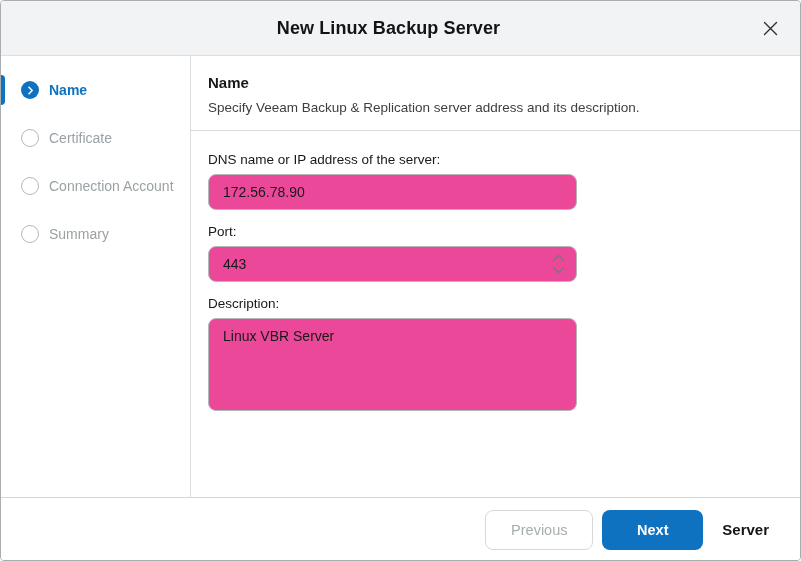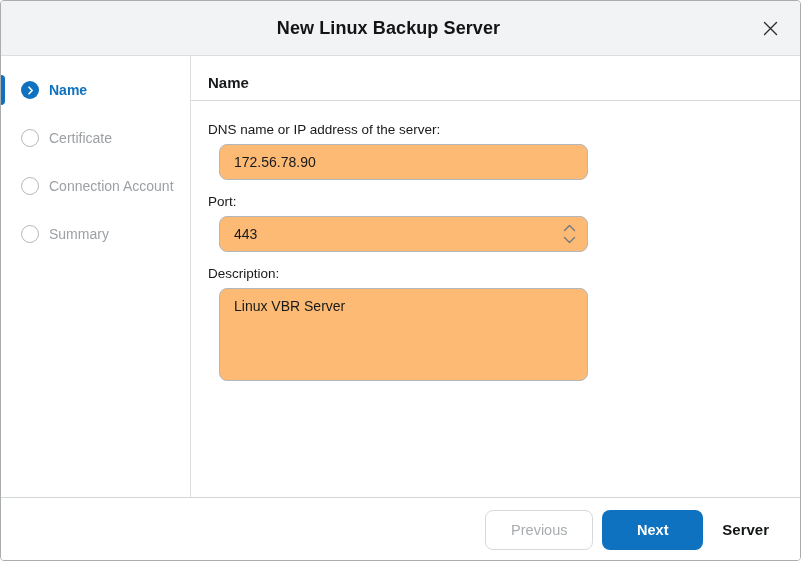--- a/index.html
+++ b/index.html
@@ -108,22 +108,21 @@
   .field label {
     display: block;
     font-size: 13.5px;
     color: #17191a;
     margin-bottom: 7px;
   }
   .text-input, .input-wrap, .textarea-input {
     width: 369px;
     border: 1px solid #b2b7ba;
     border-radius: 8px;
-    background: #fdba74;
-    margin-left: 11px;
+    background: #ec4899;
   }
   .text-input {
     height: 36px;
     padding: 0 14px;
     font-size: 14px;
     font-family: inherit;
     color: #17191a;
     outline: none;
     display: block;
   }
@@ -256,20 +255,21 @@
 
         <span class="bullet"></span>
         <span class="label">Summary</span>
       </div>
 
     </nav>
 
     <main class="content">
       <div class="content-header">
         <h2>Name</h2>
+        <p>Specify Veeam Backup &amp; Replication server address and its description.</p>
       </div>
       <hr class="content-divider">
 
       <form class="form">
 
         <div class="field">
           <label>DNS name or IP address of the server:</label>
           <input class="text-input" type="text" value="172.56.78.90" style="">
         </div>
 

